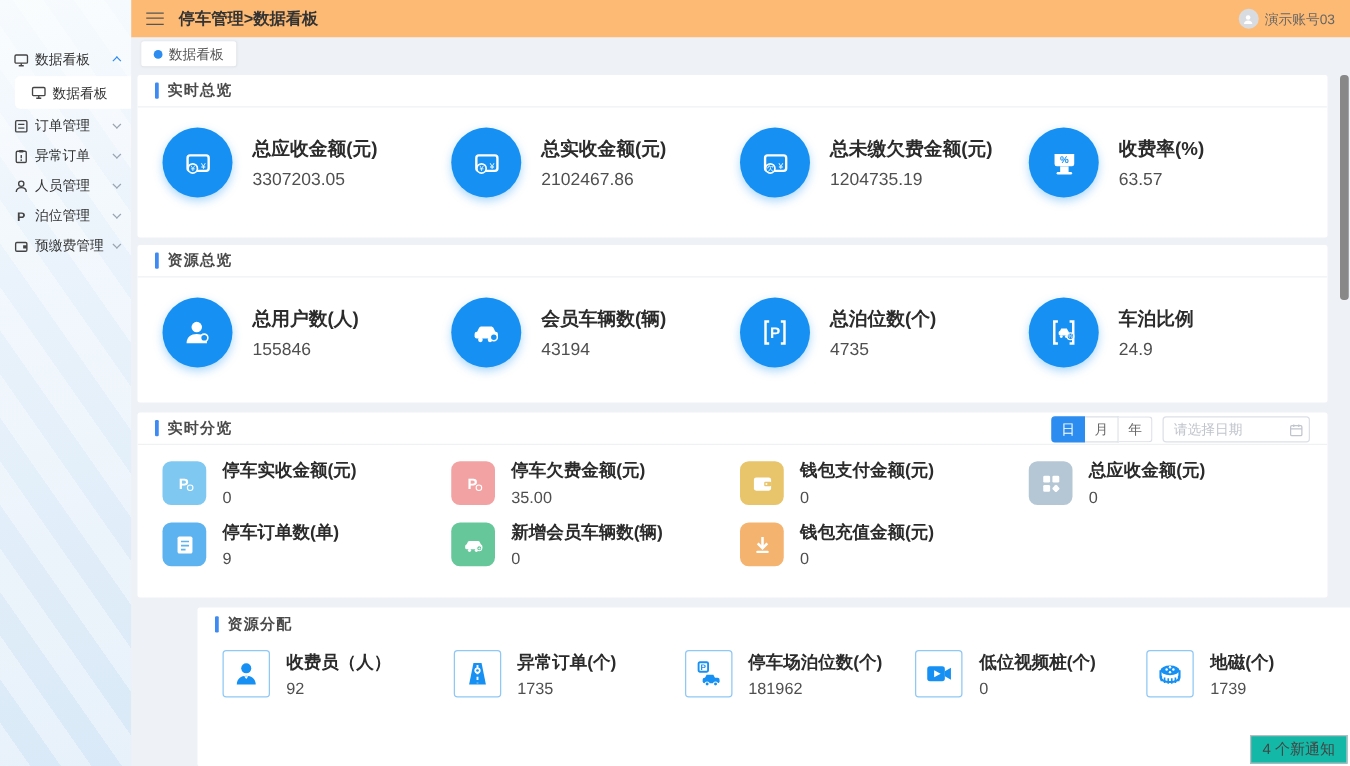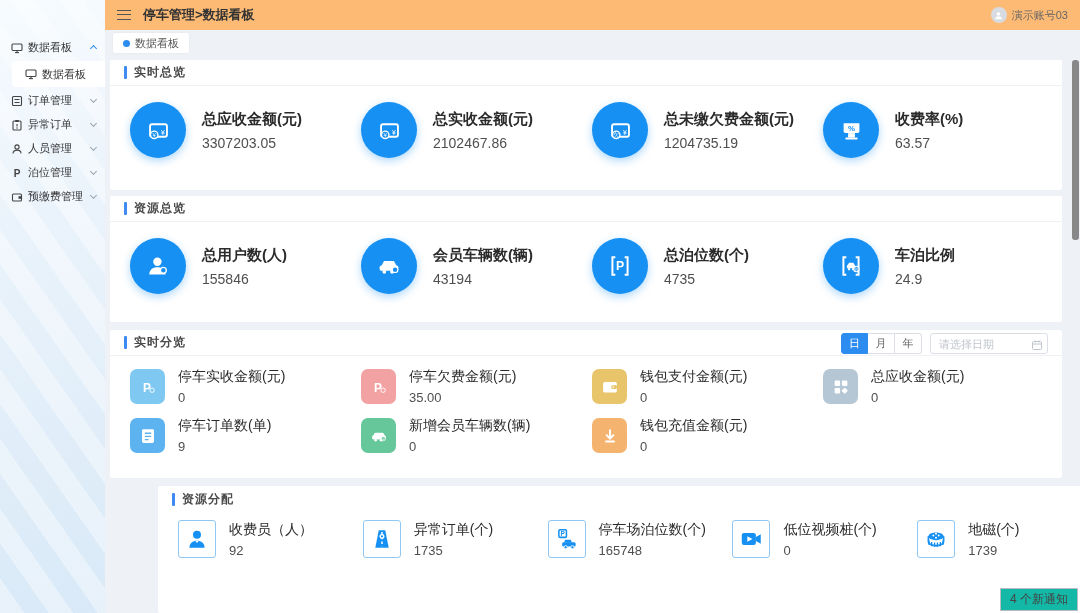--- a/index.html
+++ b/index.html
@@ -74,21 +74,21 @@
   .dateinput { position:relative; }
   .dateinput input { width:118px; height:21px; border:1px solid #dcdfe6; border-radius:3px;
     font-size:11px; padding:0 20px 0 8px; color:#666; outline:none; font-family:inherit; }
   .dateinput input::placeholder { color:#c0c4cc; }
   .calicon { position:absolute; right:5px; top:4px; }
 
   
   .smallgrid { display:grid; grid-template-columns:repeat(4,1fr); row-gap:12px; padding:12px 14px 0 14px; }
   .smallcard { display:flex; align-items:center; gap:13px; padding-left:6px; }
   .sicon { width:35px; height:35px; border-radius:7px; flex:none; display:flex; align-items:center; justify-content:center; }
-  .slabel { font-size:14px; font-weight:normal; color:#2b2b2b; white-space:nowrap; }
+  .slabel { font-size:14px; font-weight:bold; color:#2b2b2b; white-space:nowrap; }
   .svalue { font-size:13px; color:#4f4f4f; margin-top:4px; }
   .c-lblue { background:#7ec8f2; } .c-red { background:#f2a2a2; } .c-yellow { background:#e8c46b; }
   .c-gray { background:#b5c7d5; } .c-blue { background:#5db3f0; } .c-green { background:#66c79b; }
   .c-orange { background:#f4b36e; }
 
   
   .allocgrid { display:grid; grid-template-columns:repeat(5,1fr); row-gap:12px; padding:8px 14px 0 14px; }
   .alloccard { display:flex; align-items:center; gap:13px; padding-left:6px; }
   .aicon { width:38px; height:38px; background:#fff; border:1px solid #8fc7f5; border-radius:3px;
     flex:none; display:flex; align-items:center; justify-content:center; }
@@ -498,21 +498,21 @@
                 <rect x="4.5" y="3.5" width="7" height="7" rx="1" fill="none" stroke="#1690f2" stroke-width="1.4"></rect>
                 <text x="8" y="9.3" font-size="6" font-weight="bold" fill="#1690f2" text-anchor="middle">P</text>
                 <path d="M9.2 15.2l1.2-2.4h5l1.2 2.4z" fill="#1690f2"></path>
                 <rect x="7.5" y="15" width="12.5" height="4" rx="1.4" fill="#1690f2"></rect>
                 <circle cx="10.8" cy="19.6" r="1.5" fill="#1690f2" stroke="#fff" stroke-width="0.8"></circle>
                 <circle cx="17" cy="19.6" r="1.5" fill="#1690f2" stroke="#fff" stroke-width="0.8"></circle>
               </svg>
           </span>
           <div>
               <div class="slabel">停车场泊位数(个)</div>
-          <div class="svalue">165748</div>
+          <div class="svalue">181962</div>
             </div>
         </div>
         <div class="alloccard">
           <span class="aicon">
             <svg viewBox="0 0 24 24" width="26" height="26">
                 <rect x="3.5" y="6.5" width="13" height="11" rx="2" fill="#1690f2"></rect>
                 <path d="M16.5 10.2l4.5-2.6v8.8l-4.5-2.6z" fill="#1690f2"></path>
                 <path d="M8.6 9.4l4.8 2.6-4.8 2.6z" fill="#fff"></path>
               </svg>
           </span>

